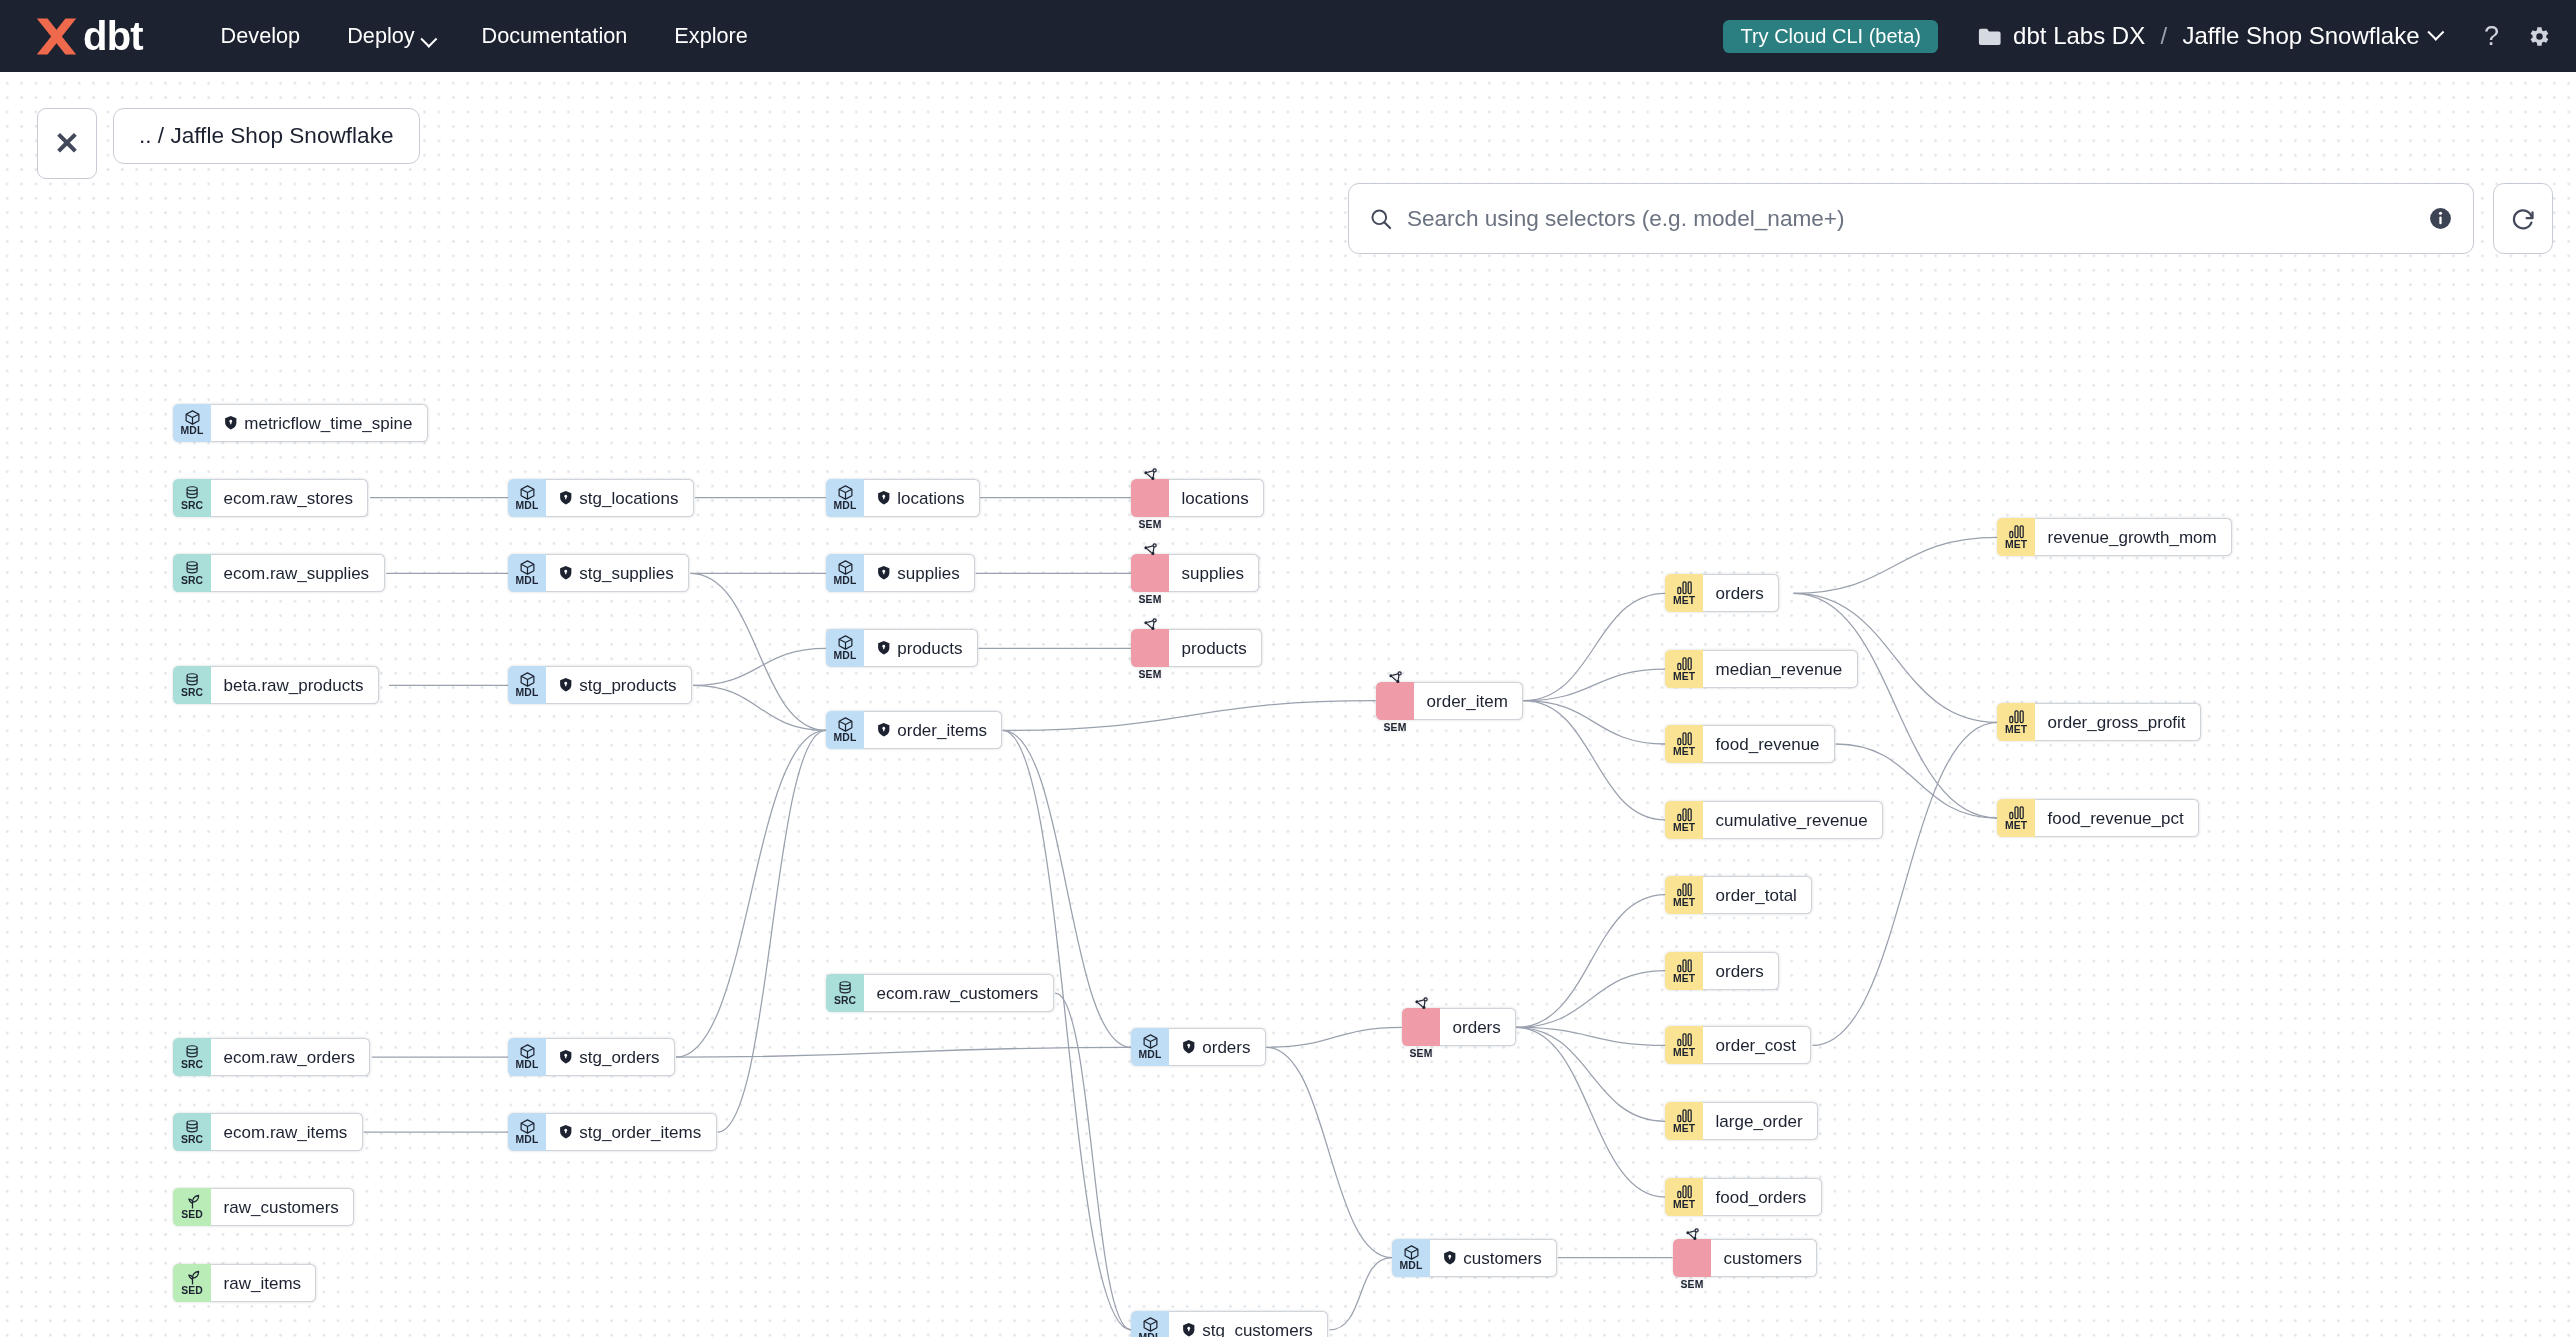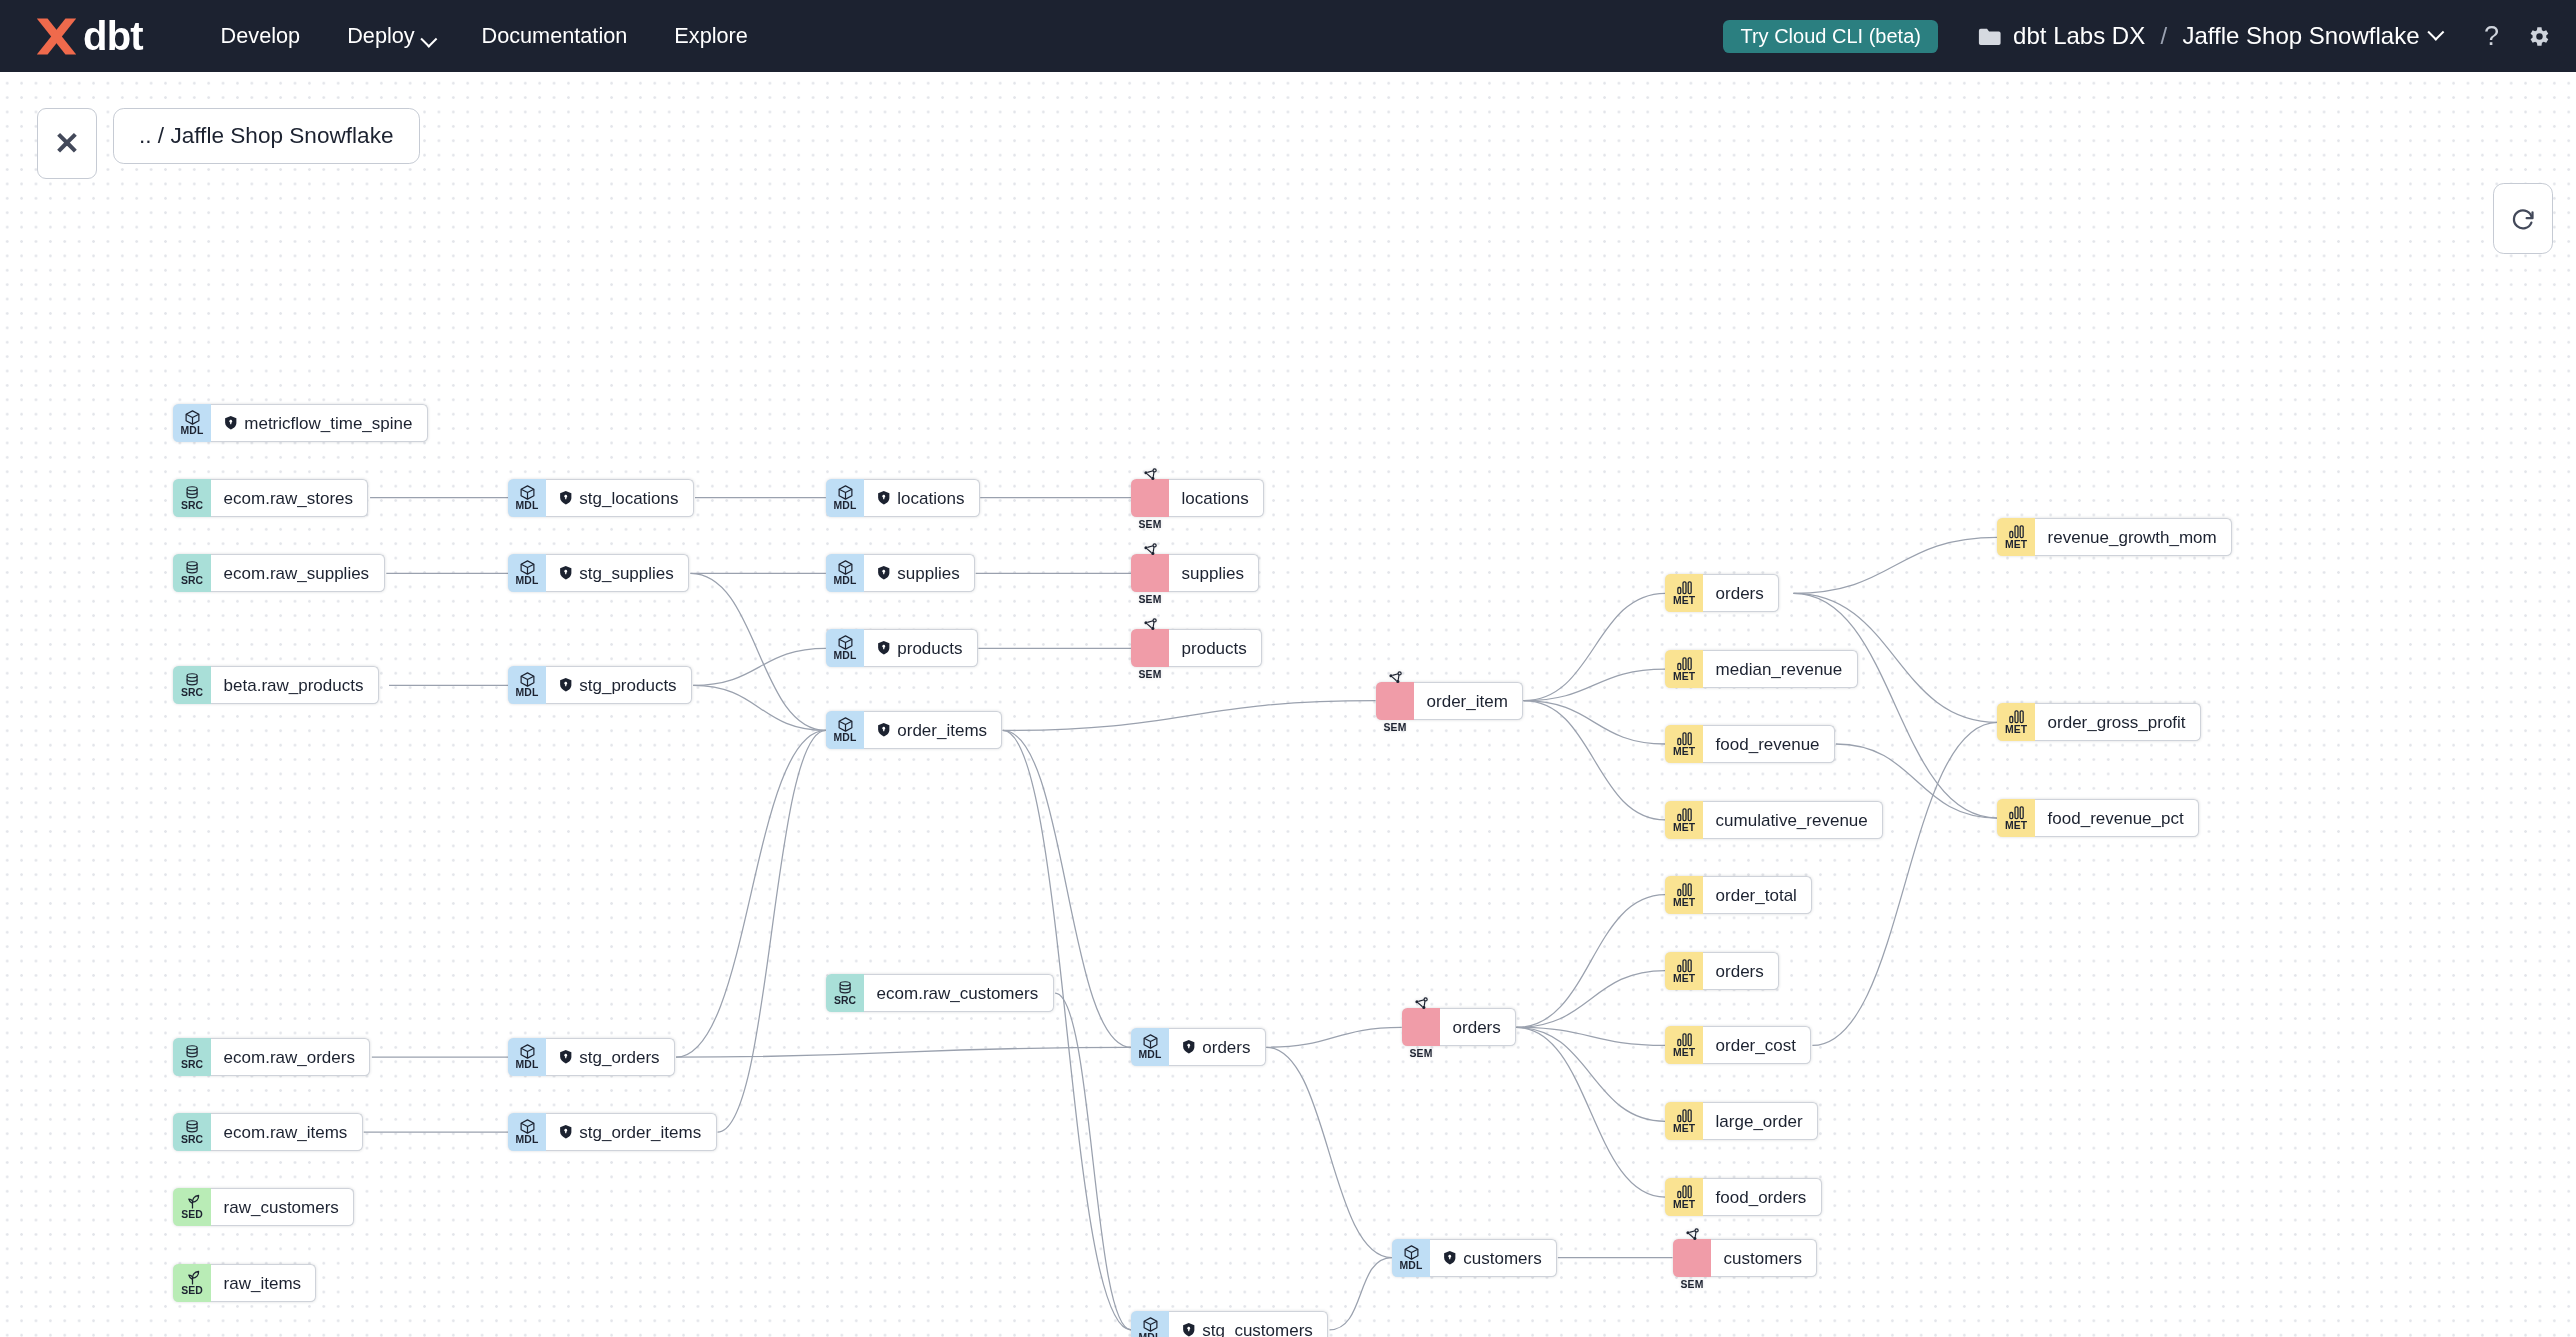--- a/index.html
+++ b/index.html
@@ -165,20 +165,32 @@
     </svg>
   </div>
 </div>
 
 <div id="toolbar">
   <div id="close-btn">
     <span id="close-x">✕</span>
   </div>
   <div id="breadcrumb-pill">
     <span id="breadcrumb-text">.. / Jaffle Shop Snowflake</span>
+  </div>
+  <div id="search-wrap">
+    <svg id="search-icon" viewBox="0 0 24 24">
+      <circle cx="10.5" cy="10.5" r="7" fill="none" stroke="#43495a" stroke-width="2"></circle>
+      <line x1="15.6" y1="15.6" x2="21.5" y2="21.5" stroke="#43495a" stroke-width="2.2" stroke-linecap="round"></line>
+    </svg>
+    <input id="search-input" type="text" placeholder="Search using selectors (e.g. model_name+)" style="">
+    <svg id="info-icon" viewBox="0 0 24 24">
+      <circle cx="12" cy="12" r="10" fill="#3c4354"></circle>
+      <rect x="10.9" y="10" width="2.2" height="7.5" fill="#fff" rx="1"></rect>
+      <circle cx="12" cy="7" r="1.5" fill="#fff"></circle>
+    </svg>
   </div>
   <div id="refresh-btn">
     <svg viewBox="0 0 24 24" width="27" height="27">
       <path d="M20 6.5v5.2h-5.2" fill="none" stroke="#43495a" stroke-width="2" stroke-linecap="round" stroke-linejoin="round"></path>
       <path d="M19.4 11.4A8 8 0 1 0 19 15.6" fill="none" stroke="#43495a" stroke-width="2" stroke-linecap="round"></path>
     </svg>
   </div>
 </div>
 
 <div id="canvas">

